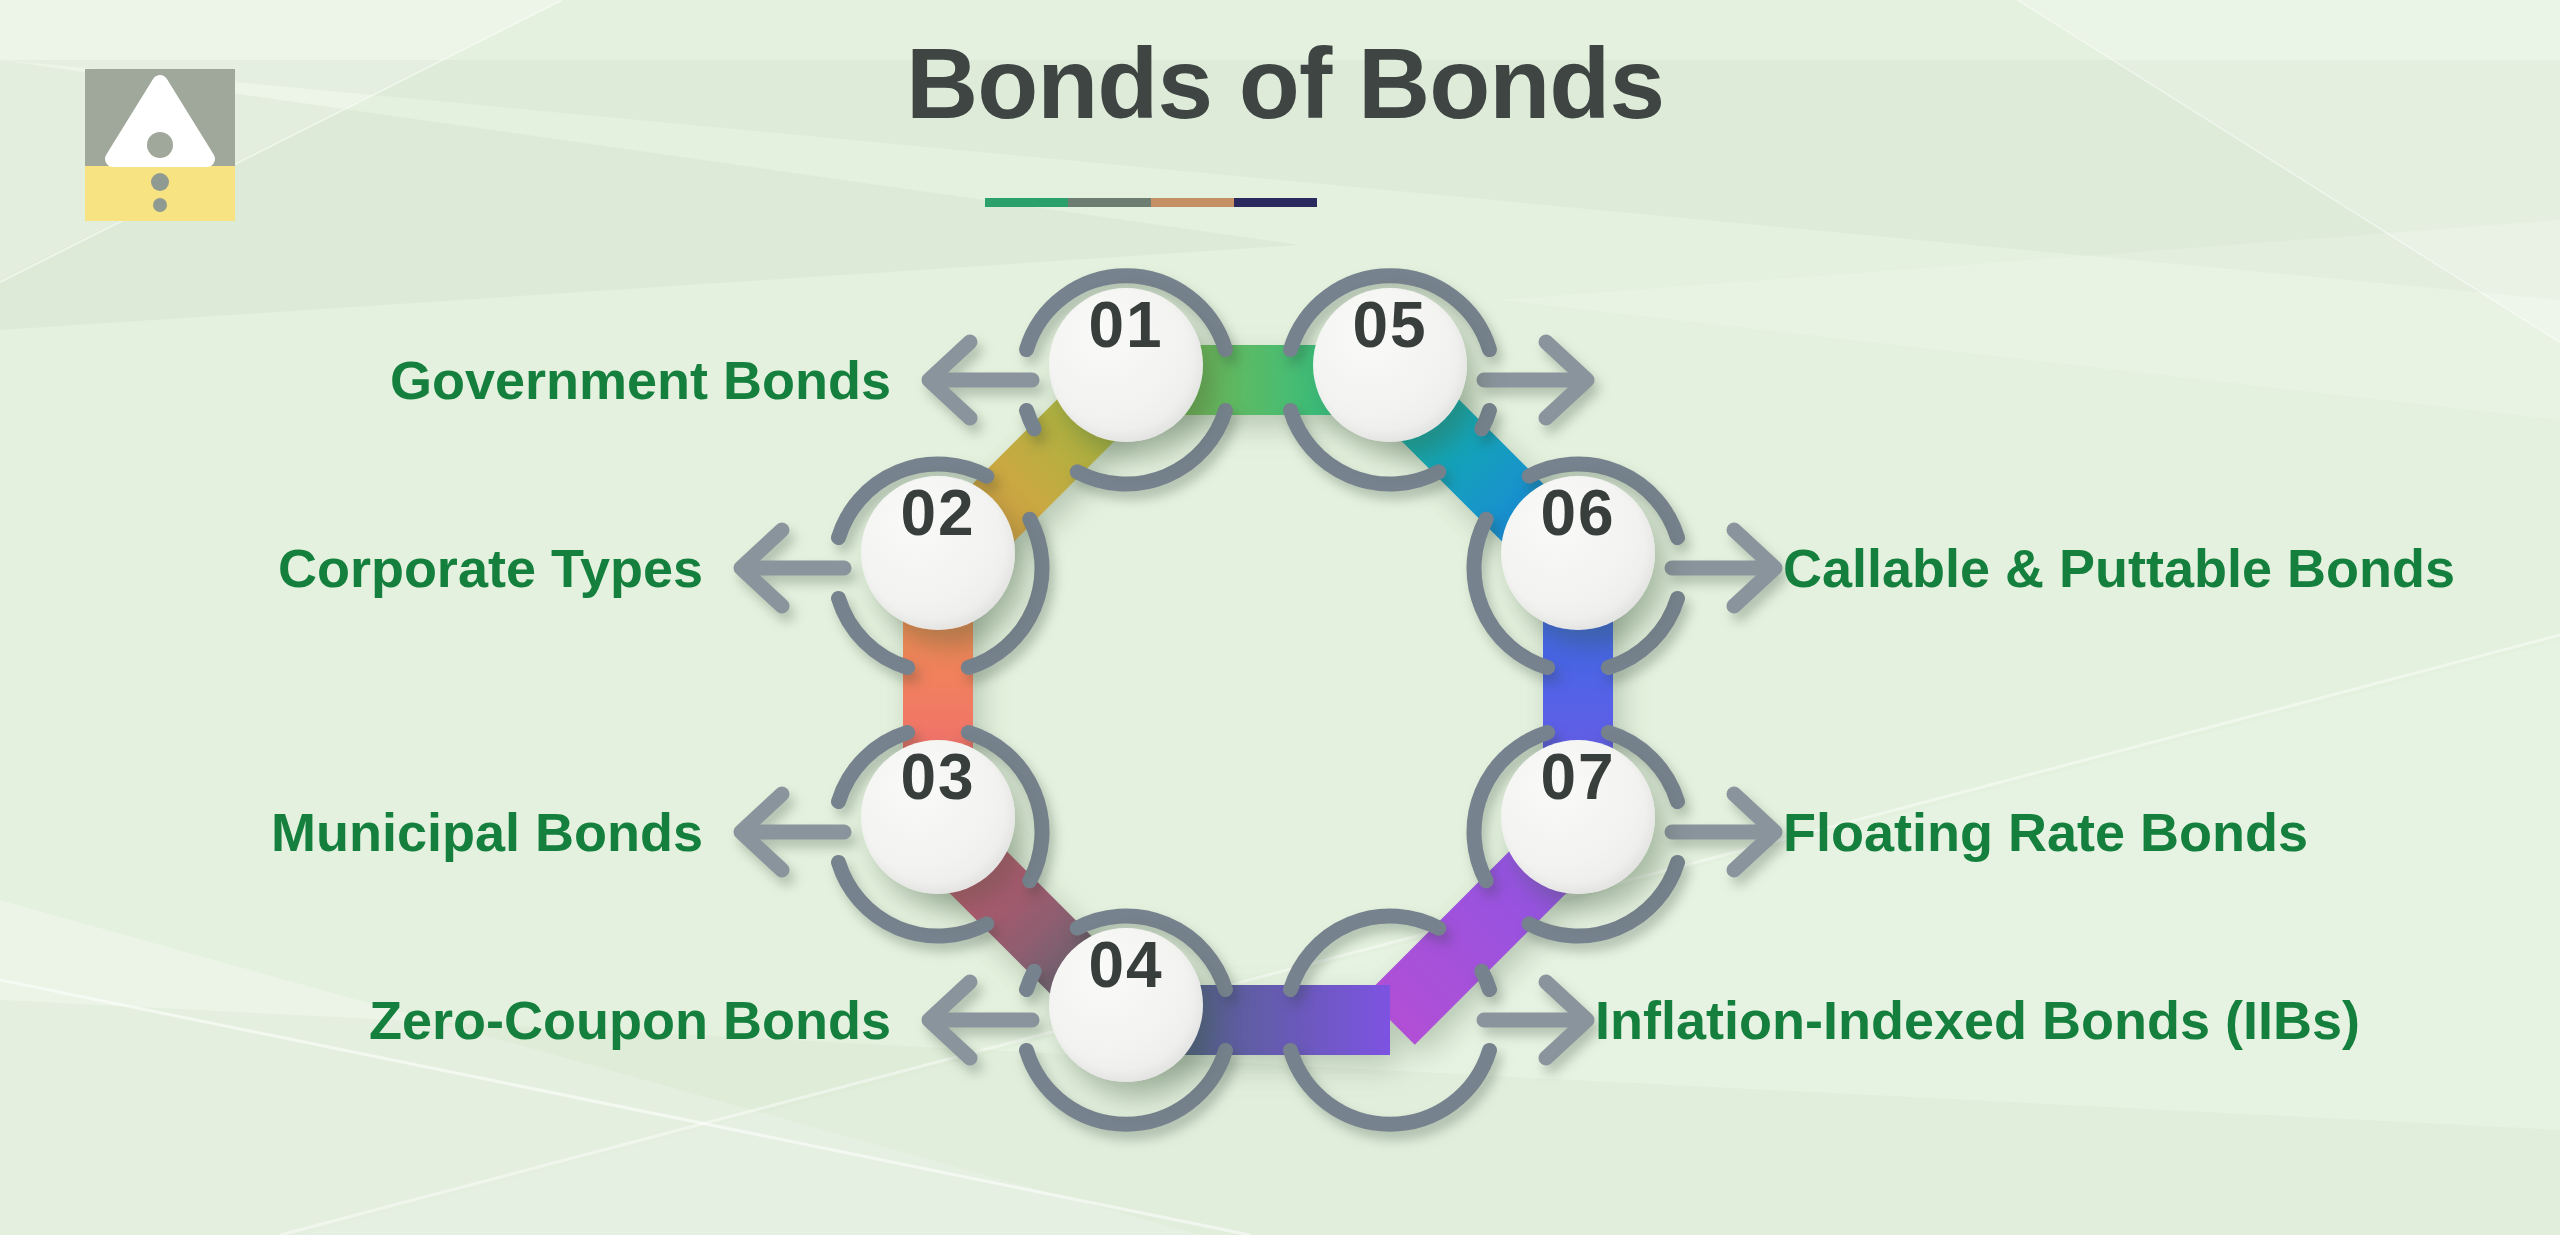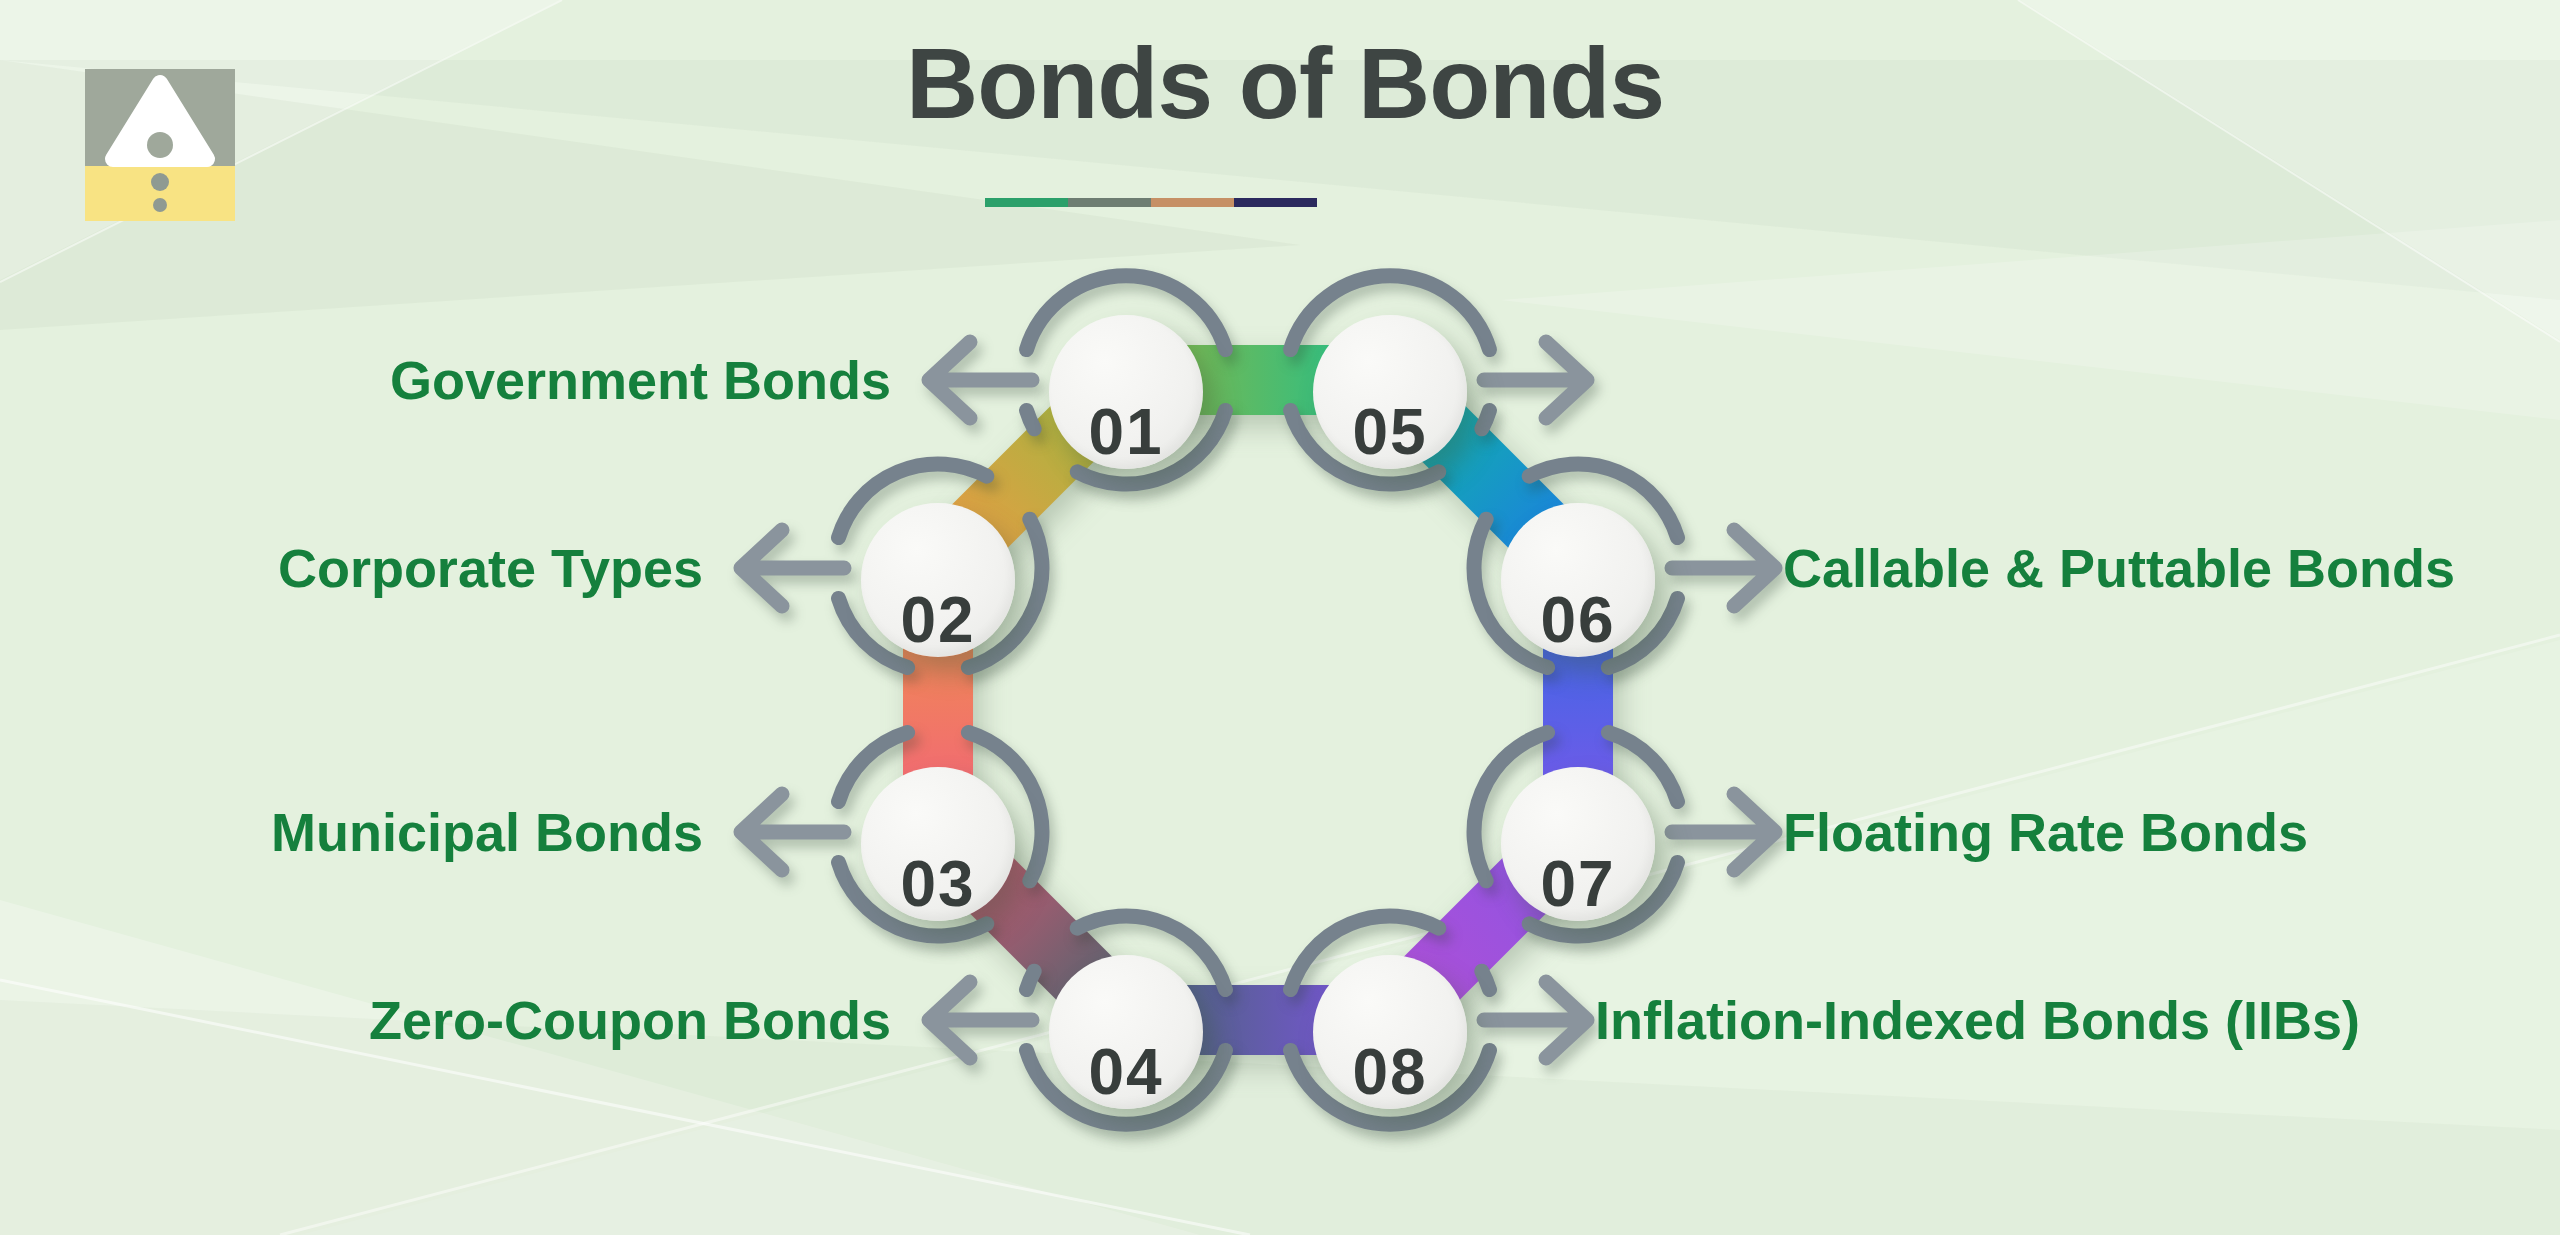--- a/index.html
+++ b/index.html
@@ -22,24 +22,24 @@
     position:absolute;left:985px;top:198px;width:332px;height:9px;
     display:flex;
   }
   .underline span{flex:1;height:100%;}
   
   .bands{position:absolute;left:0;top:0;filter:drop-shadow(8px 12px 14px rgba(70,95,70,.28));}
   
   .node{position:absolute;width:420px;height:420px;}
   .node svg.ringarrow{position:absolute;left:0;top:0;filter:drop-shadow(5px 8px 6px rgba(40,60,45,.28));}
   .bubble{
-    position:absolute;left:133px;top:145px;width:154px;height:154px;border-radius:50%;
+    position:absolute;left:133px;top:118px;width:154px;height:154px;border-radius:50%;
     background:radial-gradient(circle at 36% 30%, #fafaf8 0%, #f2f2f0 55%, #e7e8e5 100%);
     box-shadow:12px 16px 26px rgba(60,85,60,.35), inset -4px -6px 10px rgba(0,0,0,.04);
-    display:flex;align-items:flex-end;justify-content:center;
+    display:flex;align-items:flex-start;justify-content:center;
   }
   .bubble .num{font-size:64px;font-weight:800;color:#383e3c;letter-spacing:2px;}
   
   .lbl{
     position:absolute;height:90px;display:flex;align-items:center;
     font-size:54px;font-weight:700;color:#15803d;white-space:nowrap;
   }
   .lbl.left{justify-content:flex-end;}
 </style>
 </head>
@@ -190,23 +190,20 @@
       </svg>
     <div class="bubble">
         <span class="num">07</span>
       </div>
   </div>
   <div class="node" style="left:1180px;top:810px">
     <svg class="ringarrow" width="420" height="420">
         <path d="M 309.5 240.4 A 104 104 0 0 1 110.5 240.4 M 110.5 179.6 A 104 104 0 0 1 258.8 118.2 M 301.8 161.2 A 104 104 0 0 1 309.5 179.6 " fill="none" stroke="#76828D" stroke-width="15" stroke-linecap="round"></path>
         <path d="M 304 210 L 400 210 M 366 172 L 407 210 L 366 248" fill="none" stroke="#8A949D" stroke-width="15" stroke-linecap="round" stroke-linejoin="round"></path>
       </svg>
-    <div class="bubble">
-        <span class="num">08</span>
-      </div>
   </div>
 
   <div class="lbl left" style="right:1669px;top:335px">Government Bonds</div>
   <div class="lbl left" style="right:1857px;top:523px">Corporate Types</div>
   <div class="lbl left" style="right:1857px;top:787px">Municipal Bonds</div>
   <div class="lbl left" style="right:1669px;top:975px">Zero-Coupon Bonds</div>
   <div class="lbl right" style="left:1783px;top:523px">Callable &amp; Puttable Bonds</div>
   <div class="lbl right" style="left:1783px;top:787px">Floating Rate Bonds</div>
   <div class="lbl right" style="left:1595px;top:975px">Inflation-Indexed Bonds (IIBs)</div>
 

